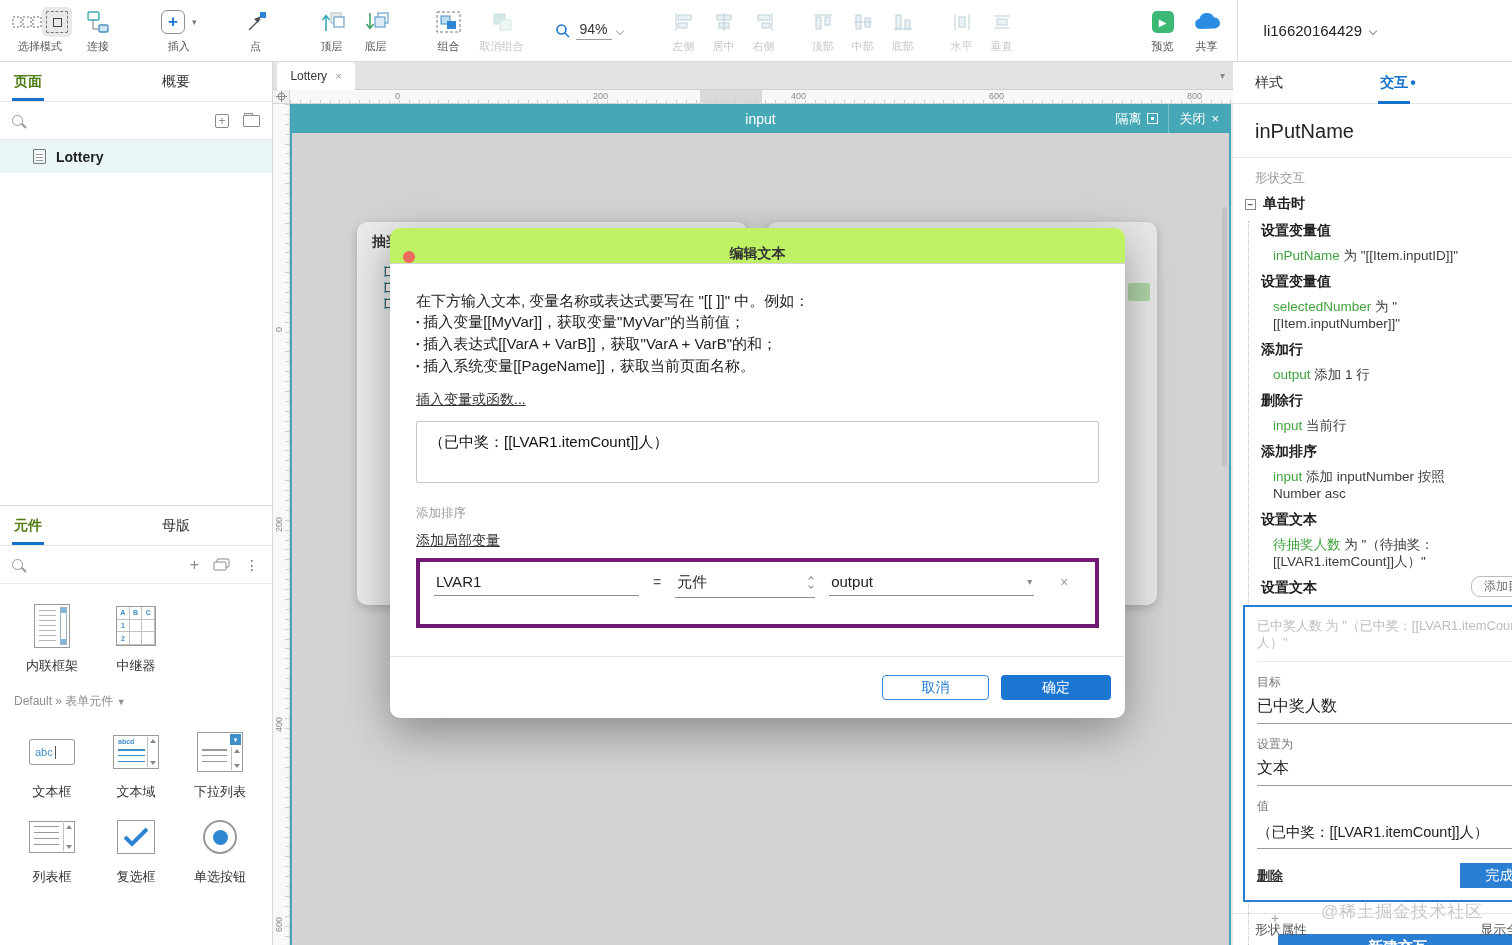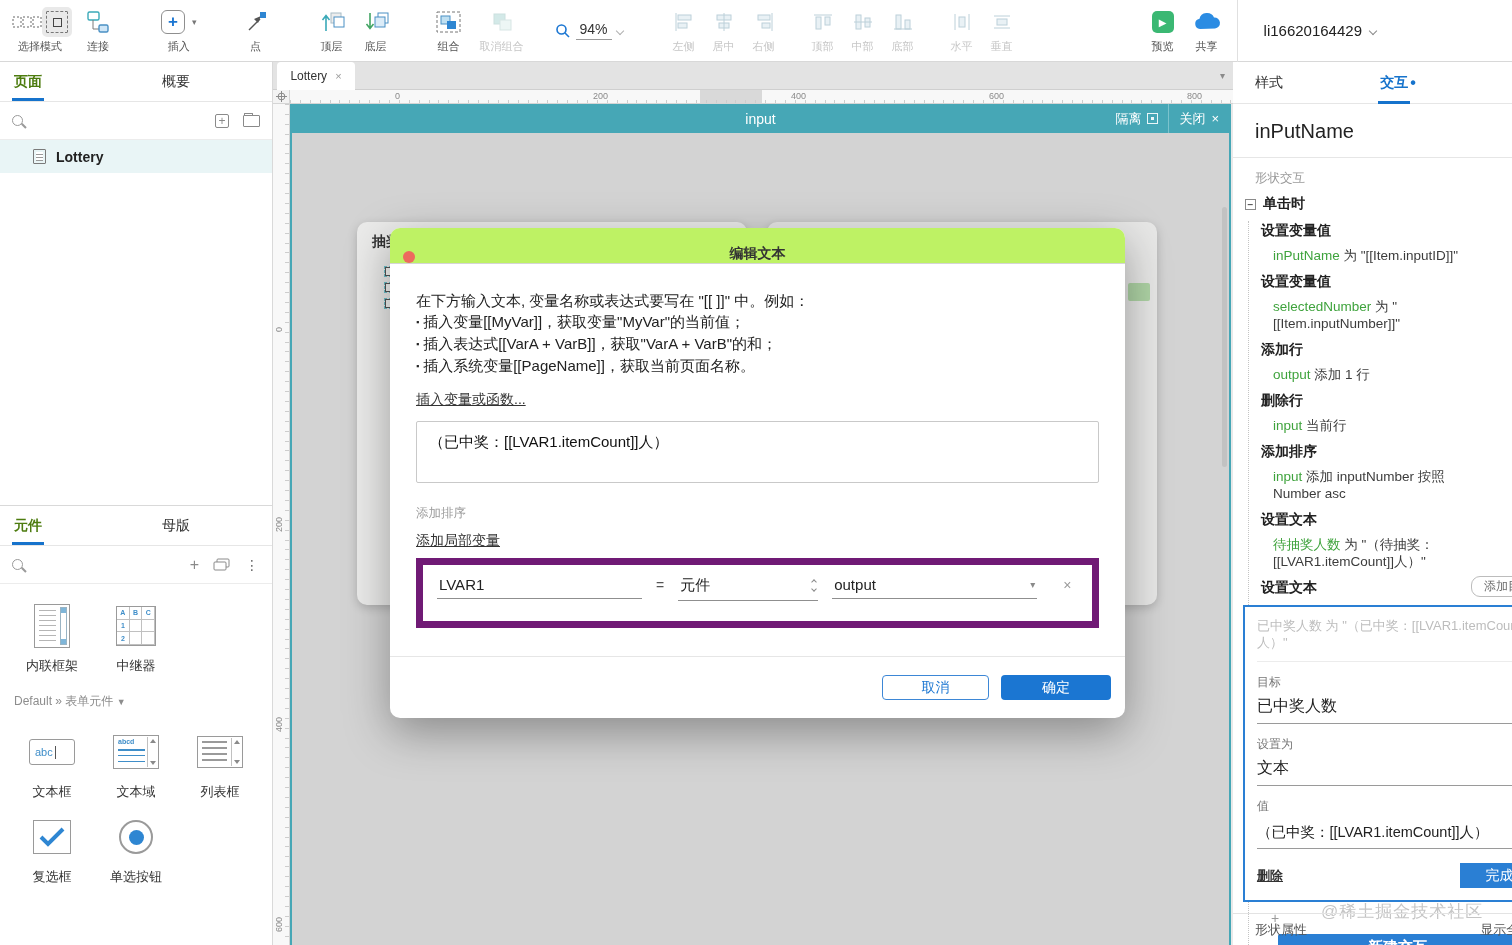--- a/index.html
+++ b/index.html
@@ -146,21 +146,21 @@
   .mbody { padding:26px 26px 0; font-size:15px; color:#222; }
   .mline { line-height:21px; }
   .mbullets { margin-top:0; }
   .mbullets .b { line-height:21px; }
   .b::before { content:"▪"; font-size:9px; vertical-align:2px; margin-right:4px; color:#222; }
   .mlink { display:inline-block; margin-top:14px; font-size:14px; color:#333; text-decoration:underline; }
   .mtextarea { margin-top:12px; height:62px; border:1px solid #c9c9c9; border-radius:2px; padding:11px 12px;
                font-size:15px; color:#111; }
   .lvlabel { margin-top:22px; font-size:12.5px; color:#9a9a9a; }
   .lvhint { margin-top:8px; font-size:15px; color:#222; }
-  .lvbox { margin-top:8px; height:70px; border:7px solid #701a75; padding:10px 14px; display:flex; align-items:flex-start; gap:14px; }
+  .lvbox { margin-top:8px; height:70px; border:4px solid #701a75; padding:10px 14px; display:flex; align-items:flex-start; gap:14px; }
   .ufield { border-bottom:1px solid #8f8f8f; font-size:15px; color:#222; padding:1px 2px 5px; display:flex; align-items:center; }
   .fname { width:205px; }
   .feq { font-size:14px; color:#555; padding-top:2px; }
   .ftype { width:140px; justify-content:space-between; }
   .ftarget { width:205px; justify-content:space-between; }
   .fx-del { margin-left:12px; color:#9a9a9a; font-size:14px; padding-top:2px; }
   .mfooter { position:absolute; left:0; right:0; bottom:0; height:62px; border-top:1px solid #e6e6e6;
              display:flex; align-items:center; justify-content:flex-end; gap:12px; padding:0 14px; }
   .btn { height:25px; border-radius:4px; font-size:14px; display:flex; align-items:center; justify-content:center; }
   .btn.cancel { width:107px; background:#fff; border:1px solid #3d87d6; color:#1b76d2; }
@@ -505,20 +505,33 @@
           <div class="spcol">
                 <span class="tri-u"></span>
                 <span class="tri-d"></span>
               </div>
             </div>
           </div>
         <div class="wlabel">文本域</div>
       </div>
       <div class="witem">
         <div class="wic">
+            <div class="dd-ic">
+          <span class="bluesq">▾</span>
+              <div class="glines"></div>
+          <div class="spcol">
+                <span class="tri-u"></span>
+                <span class="tri-d"></span>
+              </div>
+            </div>
+          </div>
+        <div class="wlabel">下拉列表</div>
+      </div>
+      <div class="witem">
+        <div class="wic">
             <div class="lb-ic">
           <div class="glines"></div>
               <div class="spcol">
                 <span class="tri-u"></span>
                 <span class="tri-d"></span>
               </div>
             </div>
           </div>
         <div class="wlabel">列表框</div>
       </div>

